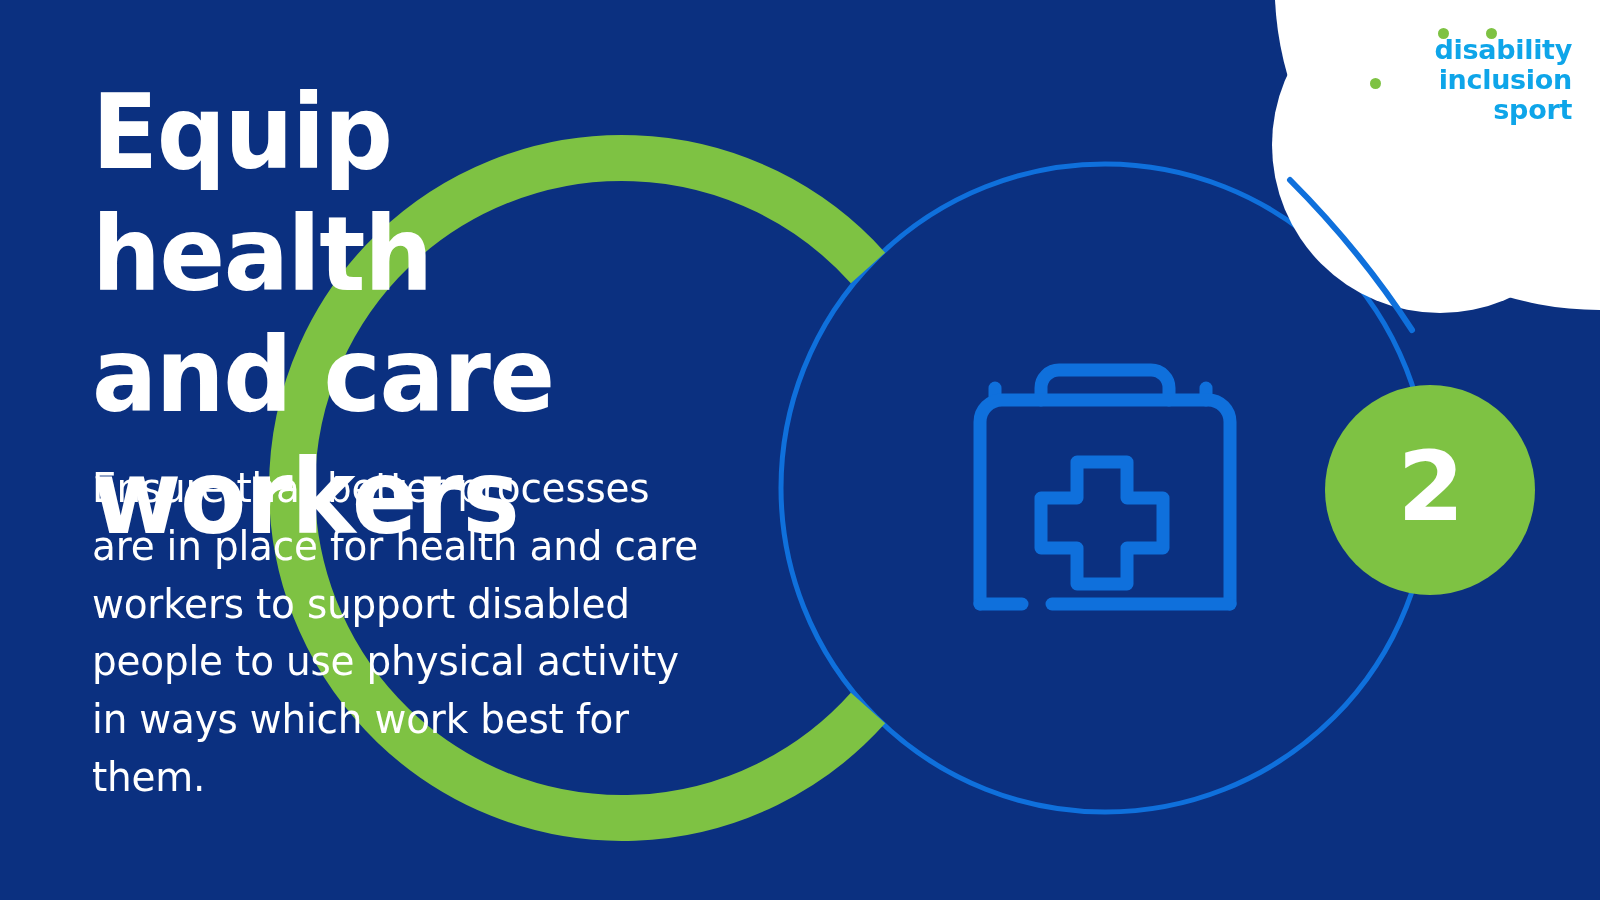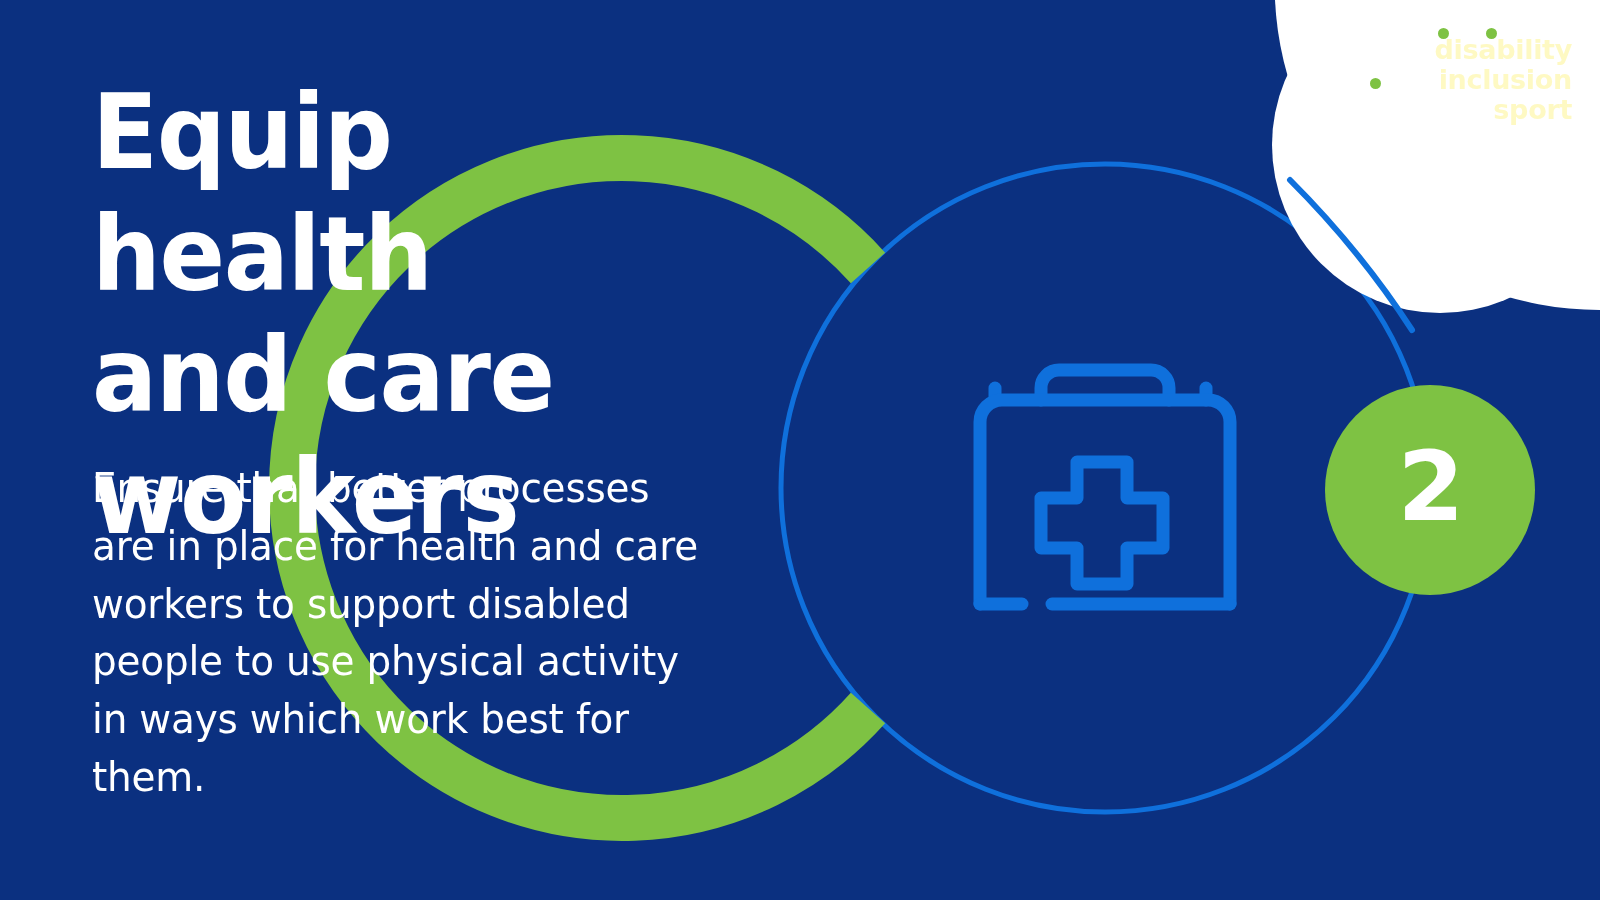--- a/index.html
+++ b/index.html
@@ -106,21 +106,21 @@
   .logo-alliance {
     font-size: 50px;
     color: #4b4d9e;
     margin-top: 2px;
   }
   .logo-tag {
     font-family: "DejaVu Sans", sans-serif;
     font-weight: 700;
     font-size: 27px;
     line-height: 1.12;
-    color: #fef9c3;
+    color: #0ea5e9;
     margin-top: 9px;
     letter-spacing: -0.3px;
     white-space: pre-line;
     text-align: right;
     padding-right: 4px;
   }
   .dot {
     position: absolute;
     width: 11px;
     height: 11px;

